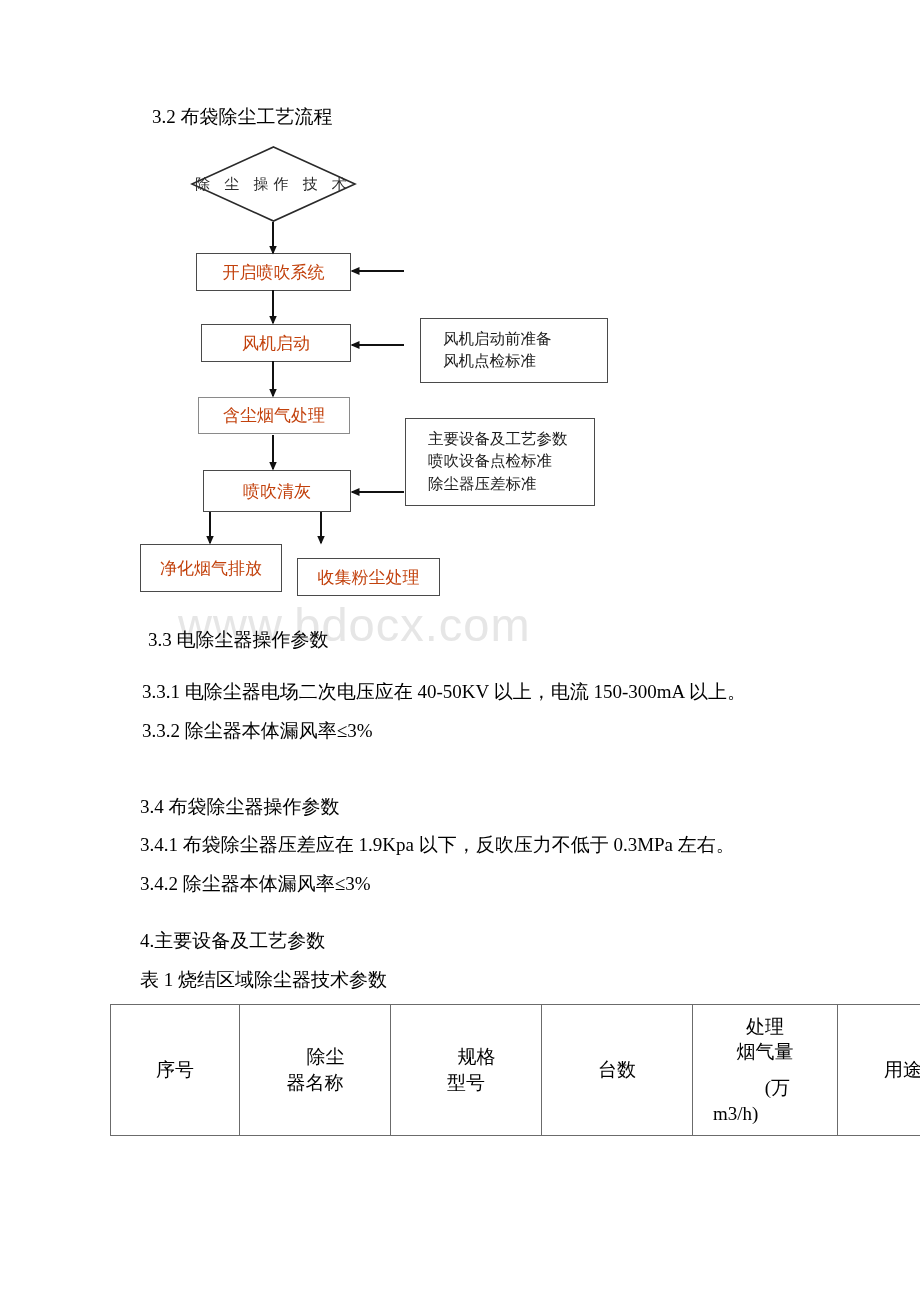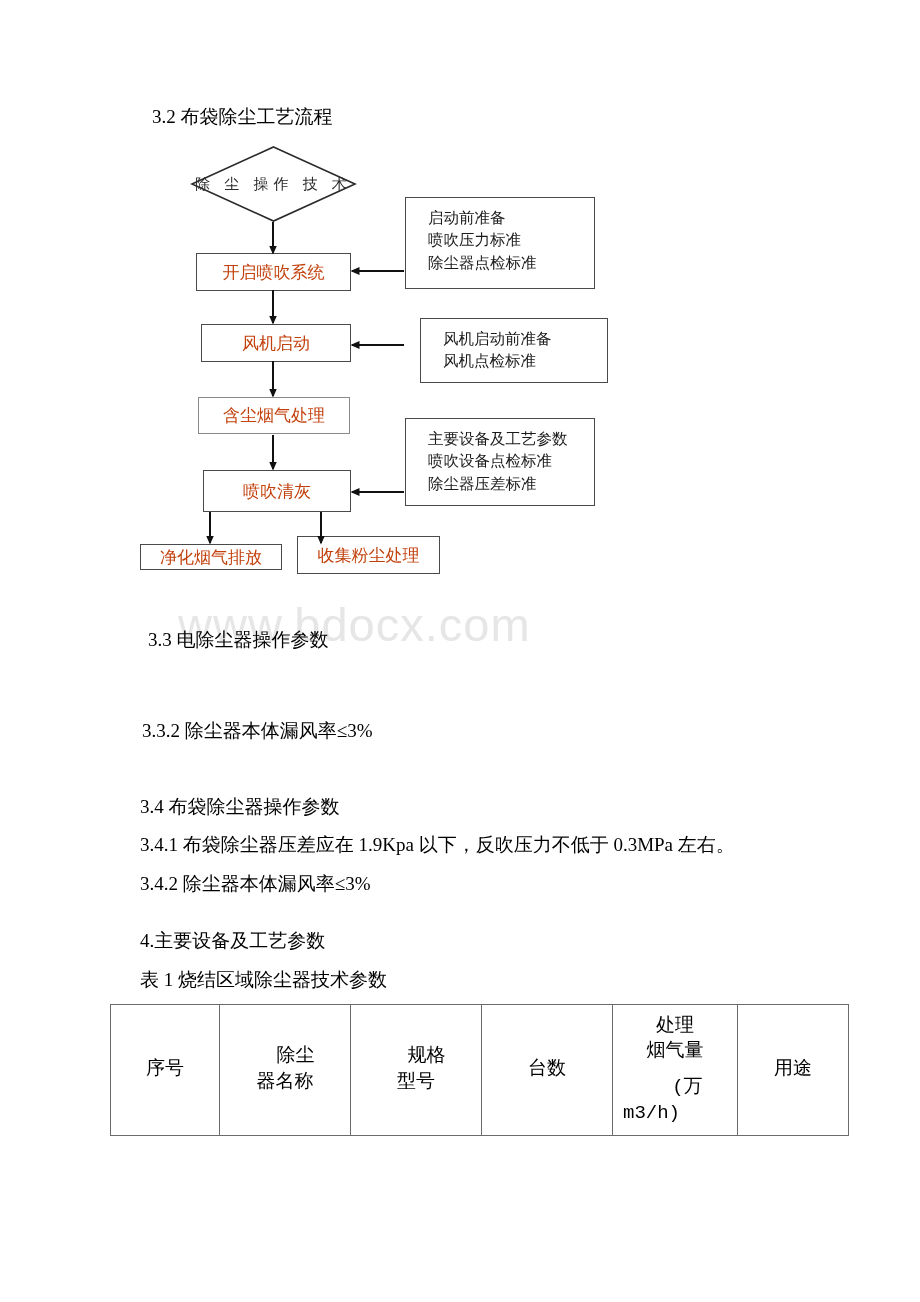--- a/index.html
+++ b/index.html
@@ -118,23 +118,23 @@
     width: 612px;
     border-collapse: collapse;
     table-layout: fixed;
     z-index: 2;
   }
   .tbl td {
     border: 1px solid #6b6b6b;
     height: 126px;
     vertical-align: middle;
     text-align: center;
-    font-family: Liberation Mono, monospace;
+    font-family: Liberation Serif, serif;
     font-size: 19px;
-    padding: 2px 10px;
+    padding: 2px 20px;
     line-height: 1.35;
   }
   .th-stack { display: block; }
   .th-stack .ln { display: block; }
   .th-stack .ln.ind { text-indent: 1.1em; }
   .col-1 { width: 88px; }
   .col-2 { width: 110px; }
   .col-3 { width: 110px; }
   .col-4 { width: 110px; }
   .col-5 { width: 104px; }
@@ -193,44 +193,40 @@
     </div>
 
     <div class="fbox" style="left:196px; top:123px; width:155px; height:38px;">开启喷吹系统</div>
 
     <div class="fbox" style="left:201px; top:194px; width:150px; height:38px;">风机启动</div>
 
     <div class="fbox thin" style="left:198px; top:267px; width:152px; height:37px;">含尘烟气处理</div>
 
     <div class="fbox" style="left:203px; top:340px; width:148px; height:42px;">喷吹清灰</div>
 
-    <div class="fbox" style="left:140px; top:414px; width:142px; height:26px;font-family:Liberation Mono, monospace;">净化烟气排放</div>
-
-    <div class="fbox" style="left:297px; top:406px; width:143px; height:38px;">收集粉尘处理</div>
-
-    <div class="fbox note" style="left:405px; top:67px; width:190px; height:92px;">
-      <span class="nl">启动前准备</span>
-      <span class="nl">喷吹压力标准</span>
-      <span class="nl">除尘器点检标准</span>
-    </div>
+    <div class="fbox" style="left:140px; top:414px; width:142px; height:48px;font-family:Liberation Mono, monospace;">净化烟气排放</div>
+
+    <div class="fbox" style="left:297px; top:428px; width:143px; height:38px;">收集粉尘处理</div>
+
 
     <div class="fbox note" style="left:396px; top:188px; width:188px; height:65px;margin-left:24px;">
       <span class="nl">风机启动前准备</span>
       <span class="nl">风机点检标准</span>
     </div>
 
     <div class="fbox note" style="left:405px; top:288px; width:190px; height:88px;">
       <span class="nl">主要设备及工艺参数</span>
       <span class="nl">喷吹设备点检标准</span>
       <span class="nl">除尘器压差标准</span>
     </div>
   </div>
 
   <div class="para" style="left:148px; top:627px;">3.3 电除尘器操作参数</div>
 
+  <div class="para" style="left:142px; top:679px;">3.3.1 电除尘器电场二次电压应在 40-50KV 以上，电流 150-300mA 以上。</div>
 
   <div class="para" style="left:142px; top:718px;">3.3.2 除尘器本体漏风率≤3%</div>
 
   <div class="para" style="left:140px; top:794px;">3.4 布袋除尘器操作参数</div>
 
   <div class="para" style="left:140px; top:832px;">3.4.1 布袋除尘器压差应在 1.9Kpa 以下，反吹压力不低于 0.3MPa 左右。</div>
 
   <div class="para" style="left:140px; top:871px;">3.4.2 除尘器本体漏风率≤3%</div>
 
   <div class="para" style="left:140px; top:928px;">4.主要设备及工艺参数</div>

